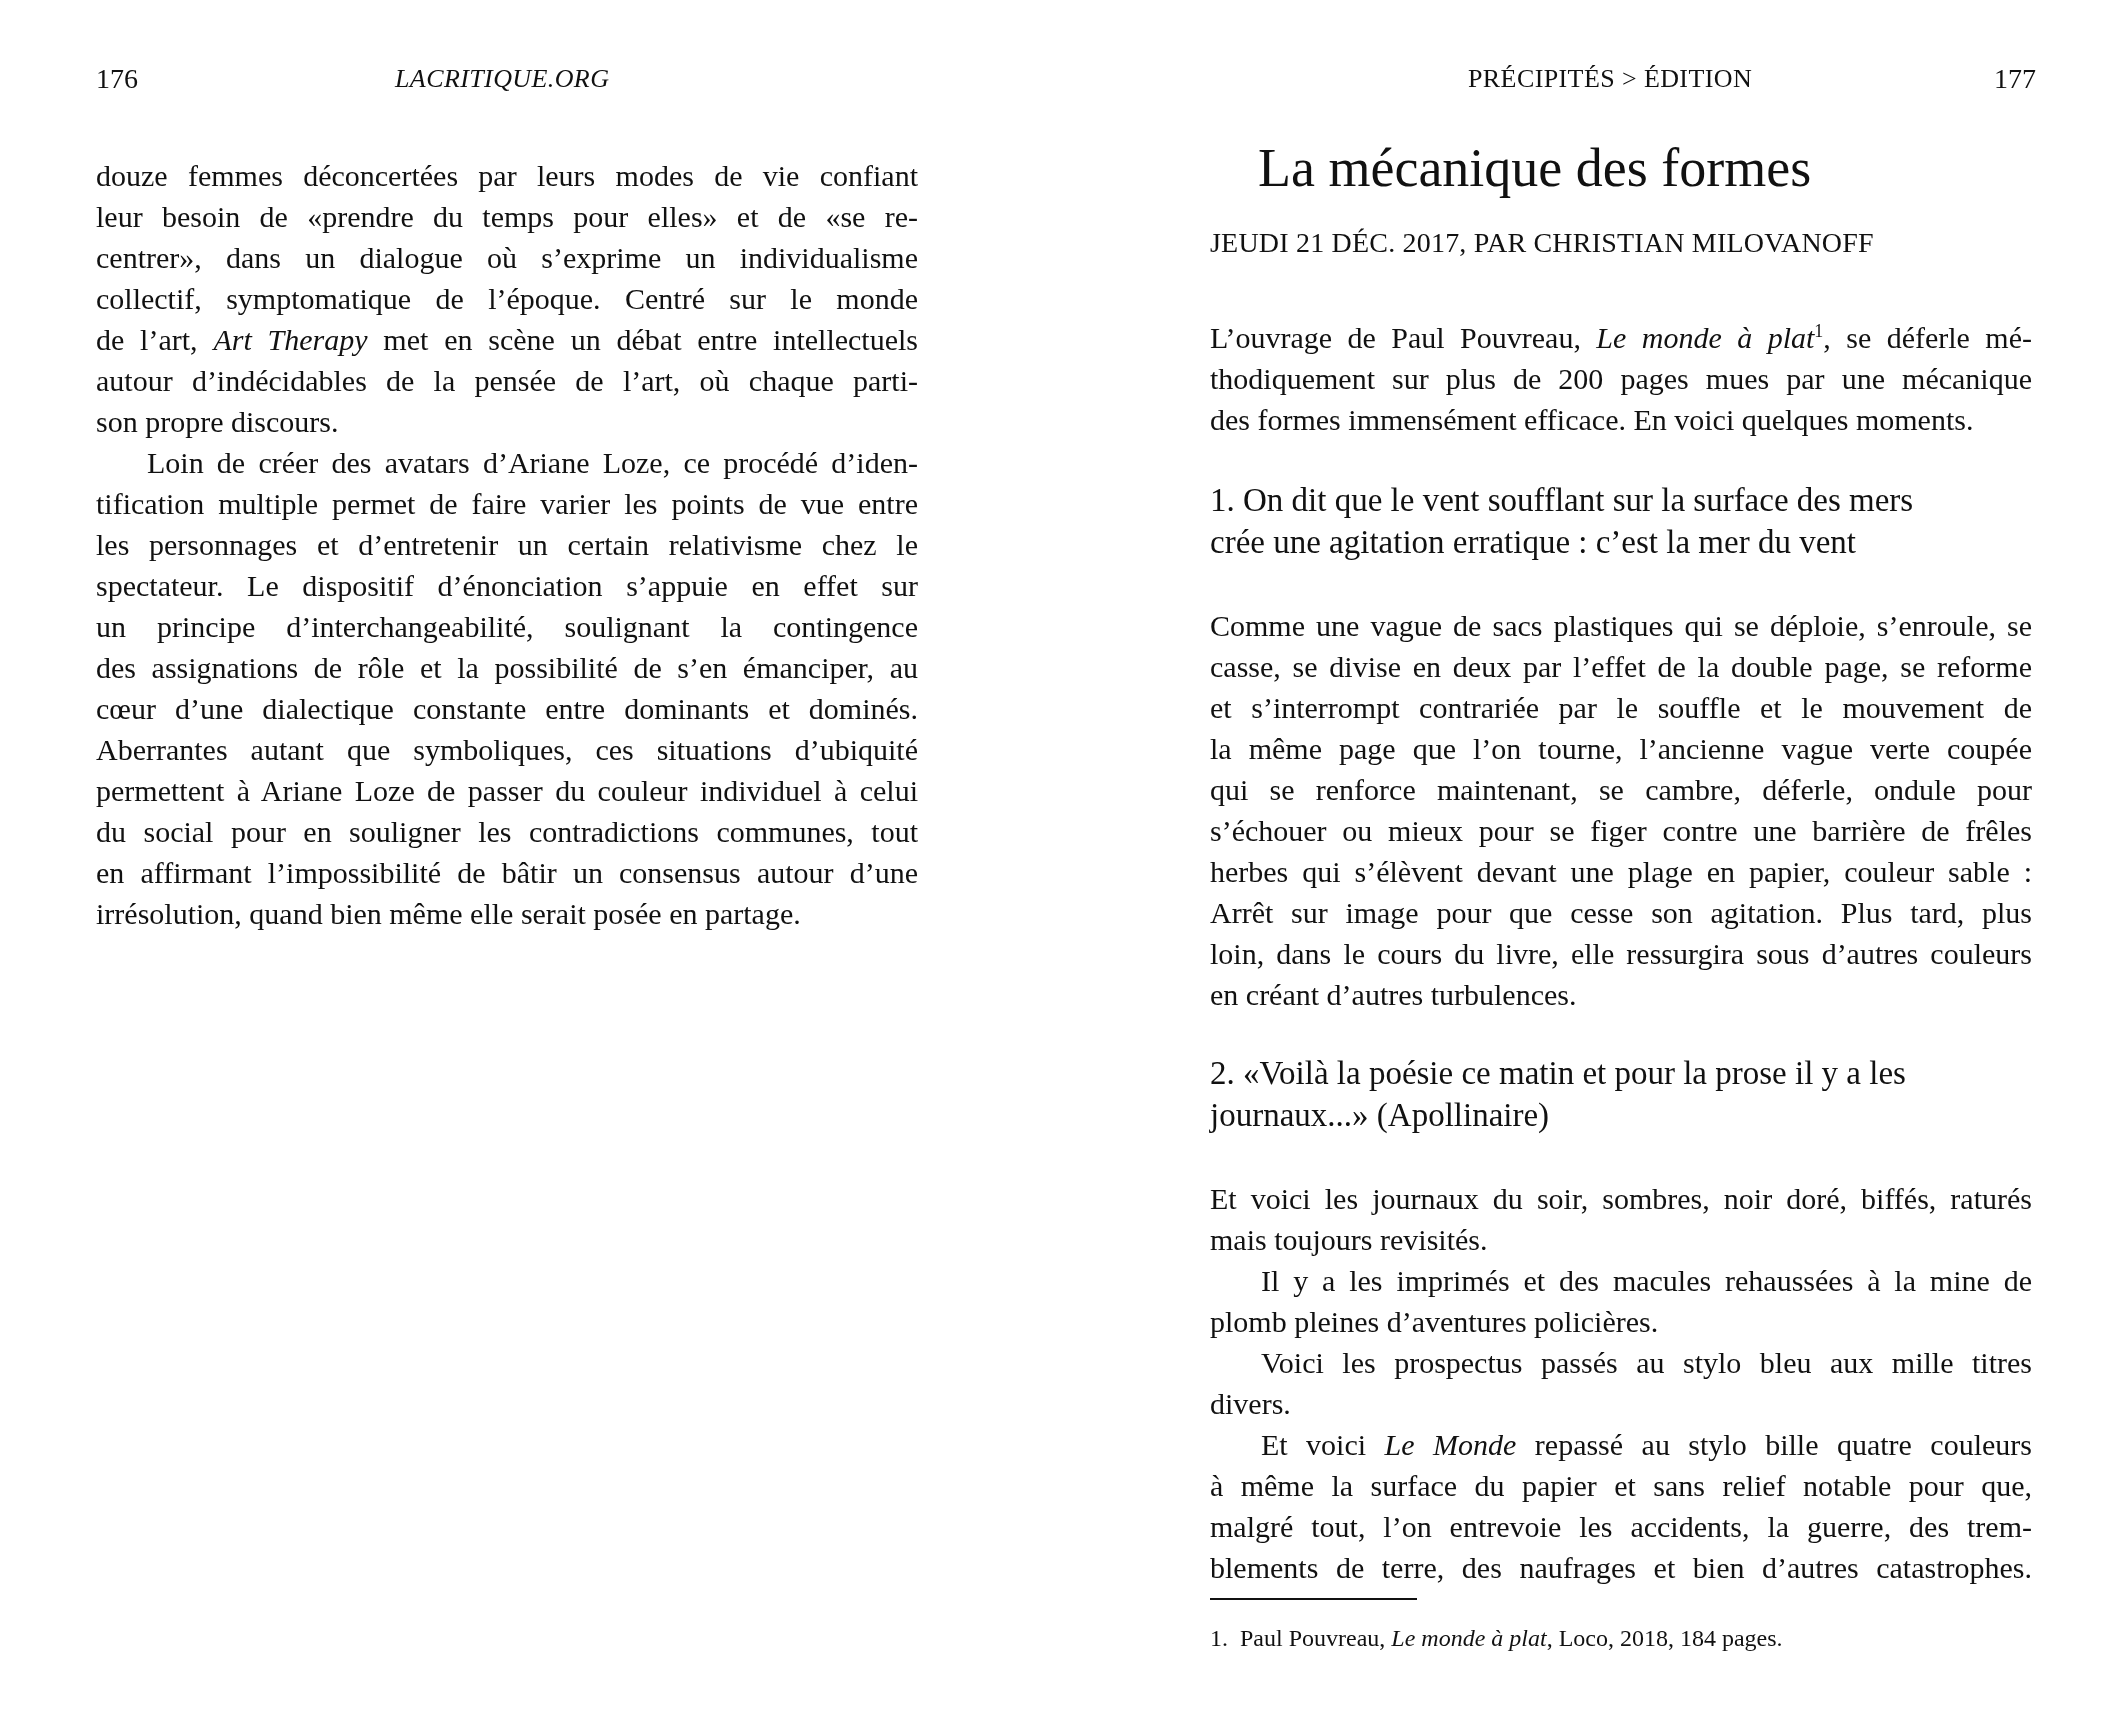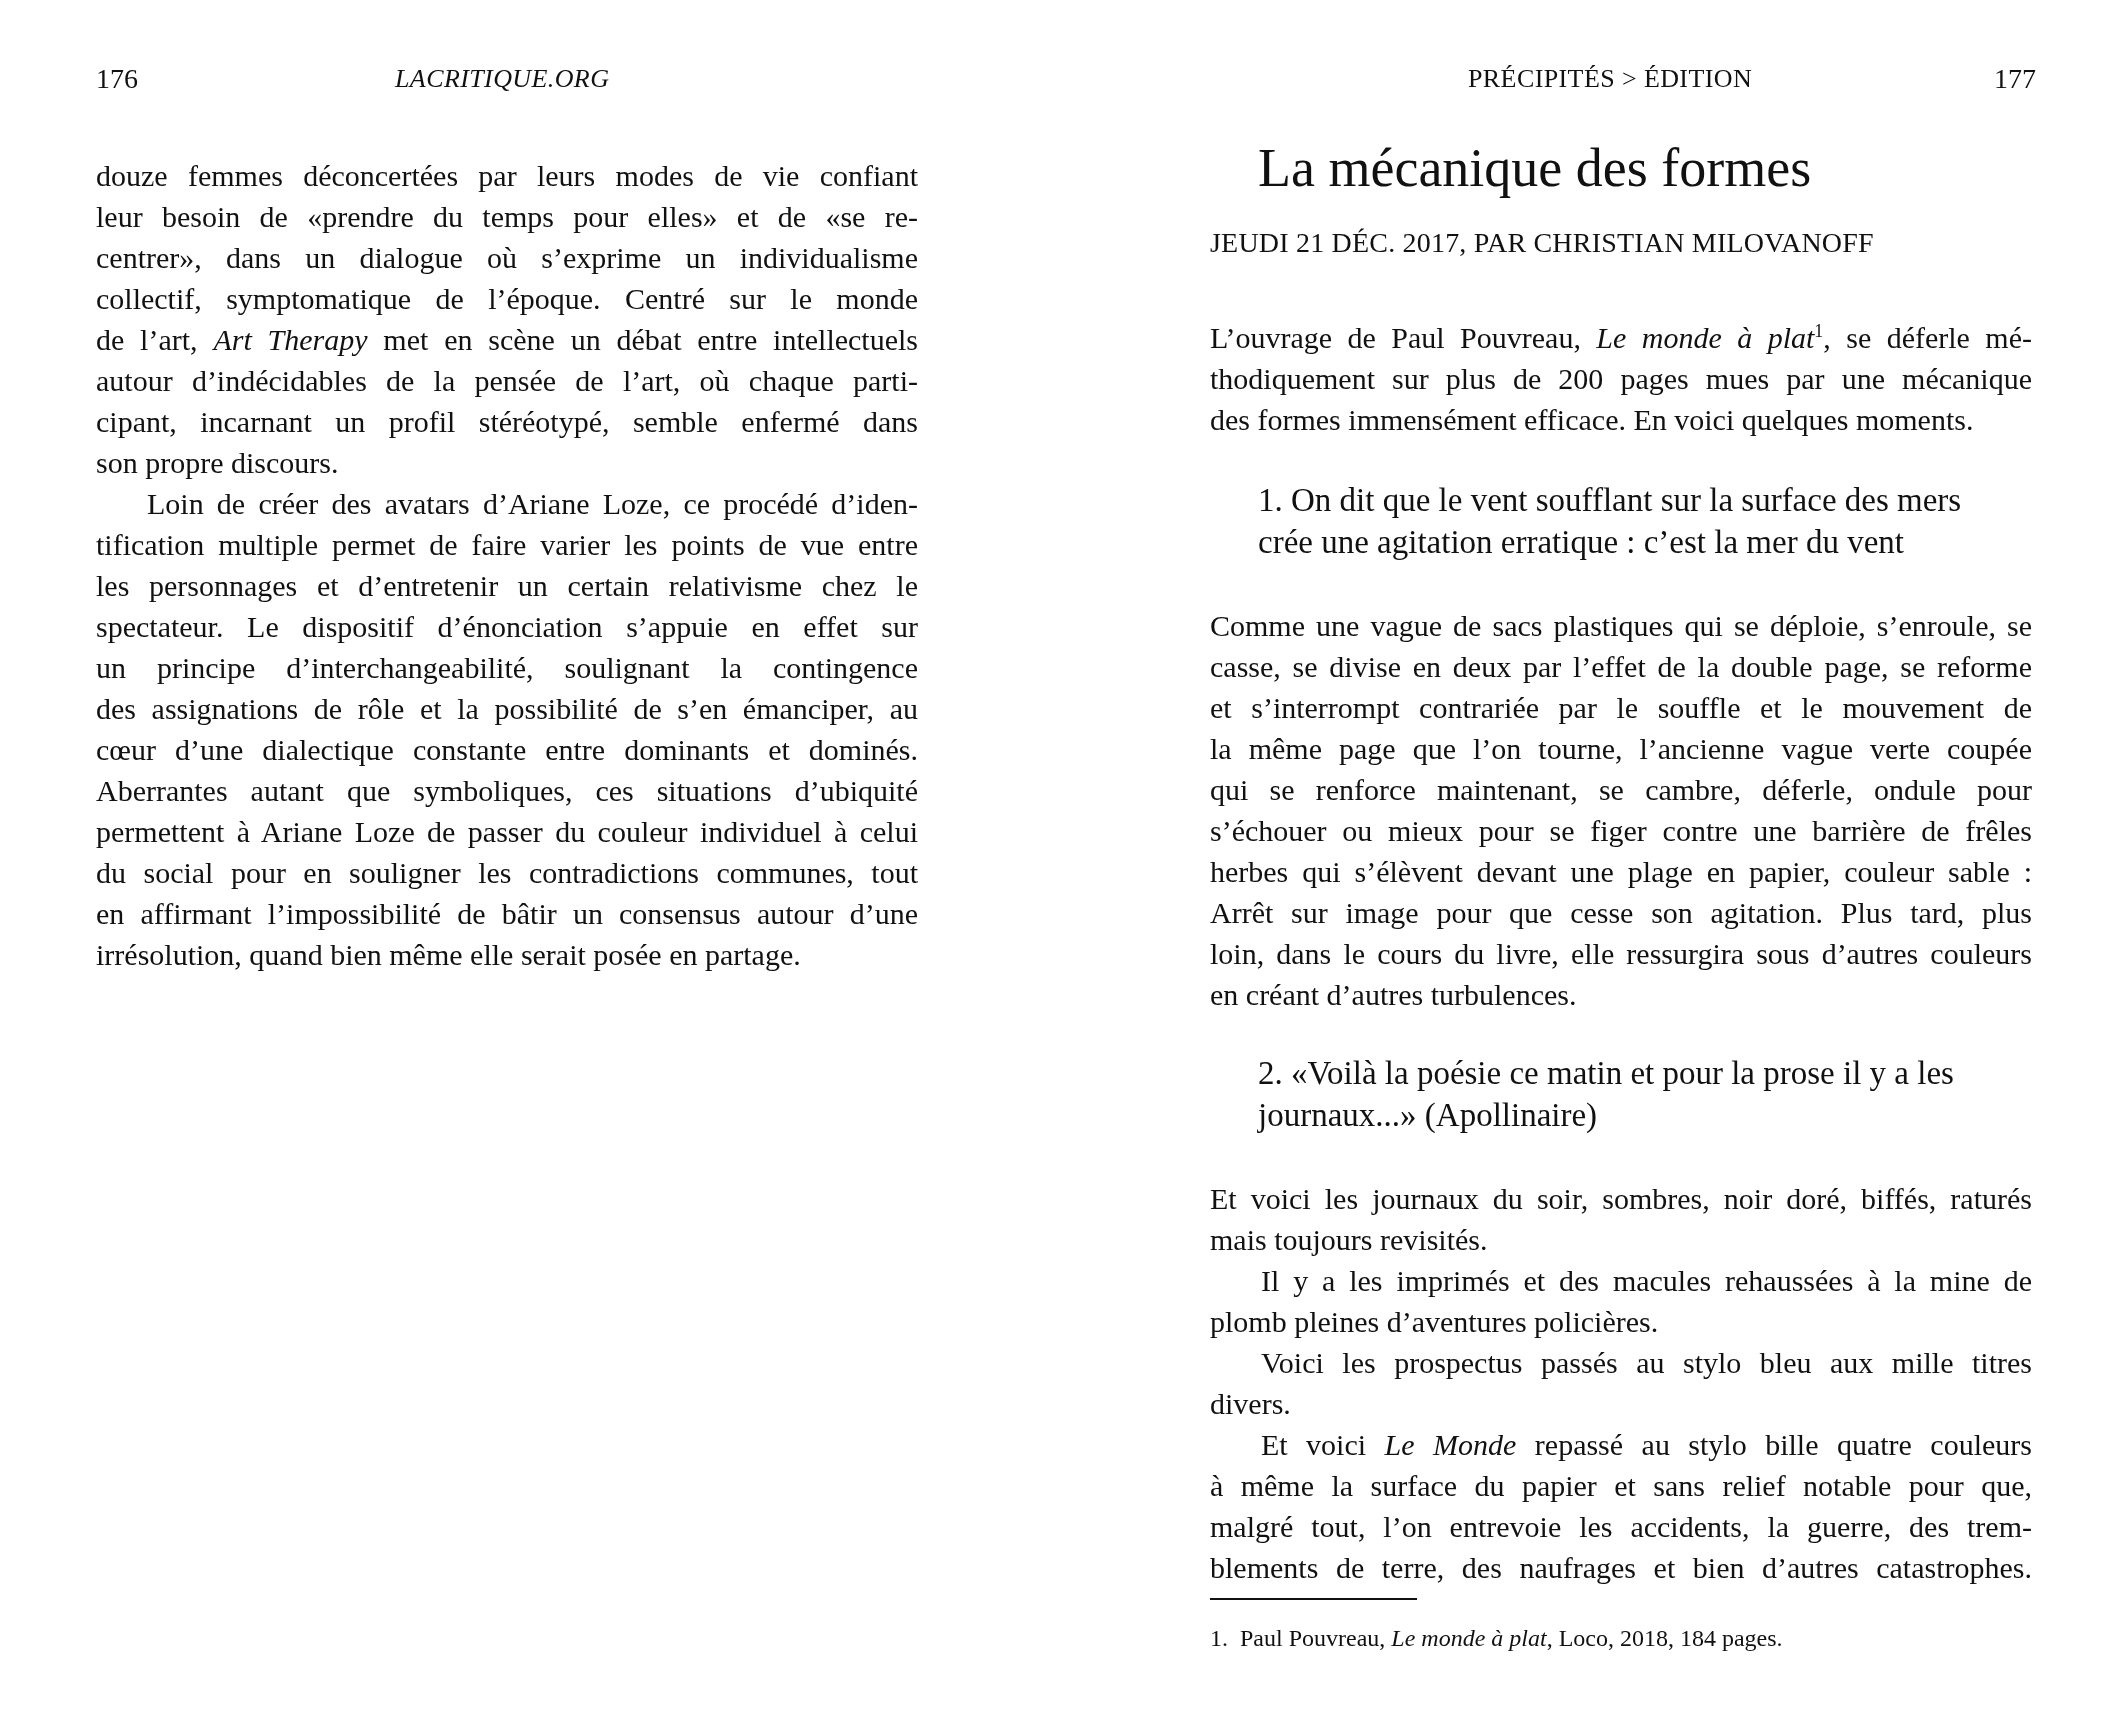--- a/index.html
+++ b/index.html
@@ -16,41 +16,40 @@
   .italic { font-style: italic; }
 
   .text-block { position: absolute; font-size: 30px; }
   .line { display: block; height: 41px; line-height: 41px; white-space: nowrap; text-align: justify; text-align-last: justify; }
   .line.last { text-align-last: left; }
   .line.indent { padding-left: 51px; }
 
   .title { position: absolute; font-size: 54px; line-height: 57px; white-space: nowrap; margin-left: 48px; }
   .byline { position: absolute; font-size: 28px; line-height: 36px; white-space: nowrap; letter-spacing: 0.2px; }
   .section-heading { position: absolute; font-size: 33px; }
-  .section-heading .line { height: 42px; line-height: 42px; text-align: left; text-align-last: left; margin-left: 48px; }
+  .section-heading .line { height: 42px; line-height: 42px; text-align: left; text-align-last: left; }
 
   .footnote-rule { position: absolute; height: 2.4px; background: #111111; }
   .footnote { position: absolute; font-size: 24px; line-height: 29px; white-space: nowrap; }
   sup { font-size: 60%; line-height: 0; vertical-align: super; }
 </style>
 </head>
 <body>
 
 <div class="page page-left">
   <div class="folio" style="left:96px;">176</div>
   <div class="running-head italic" style="left:395px;">LACRITIQUE.ORG</div>
 
   <div class="text-block" style="left:96px; top:155px; width:822px;">
     <span class="line">douze femmes déconcertées par leurs modes de vie confiant</span>
     <span class="line">leur besoin de «prendre du temps pour elles» et de «se re-</span>
     <span class="line">centrer», dans un dialogue où s’exprime un individualisme</span>
     <span class="line">collectif, symptomatique de l’époque. Centré sur le monde</span>
     <span class="line"><span>de l’art, </span><em>Art Therapy</em><span> met en scène un débat entre intellectuels</span></span>
     <span class="line">autour d’indécidables de la pensée de l’art, où chaque parti-</span>
-    <span class="line">cipant, incarnant un profil stéréotypé, semble enfermé dans</span>
     <span class="line last">son propre discours.</span>
 
     <span class="line indent">Loin de créer des avatars d’Ariane Loze, ce procédé d’iden-</span>
     <span class="line">tification multiple permet de faire varier les points de vue entre</span>
     <span class="line">les personnages et d’entretenir un certain relativisme chez le</span>
     <span class="line">spectateur. Le dispositif d’énonciation s’appuie en effet sur</span>
     <span class="line">un principe d’interchangeabilité, soulignant la contingence</span>
     <span class="line">des assignations de rôle et la possibilité de s’en émanciper, au</span>
     <span class="line">cœur d’une dialectique constante entre dominants et dominés.</span>
     <span class="line">Aberrantes autant que symboliques, ces situations d’ubiquité</span>

